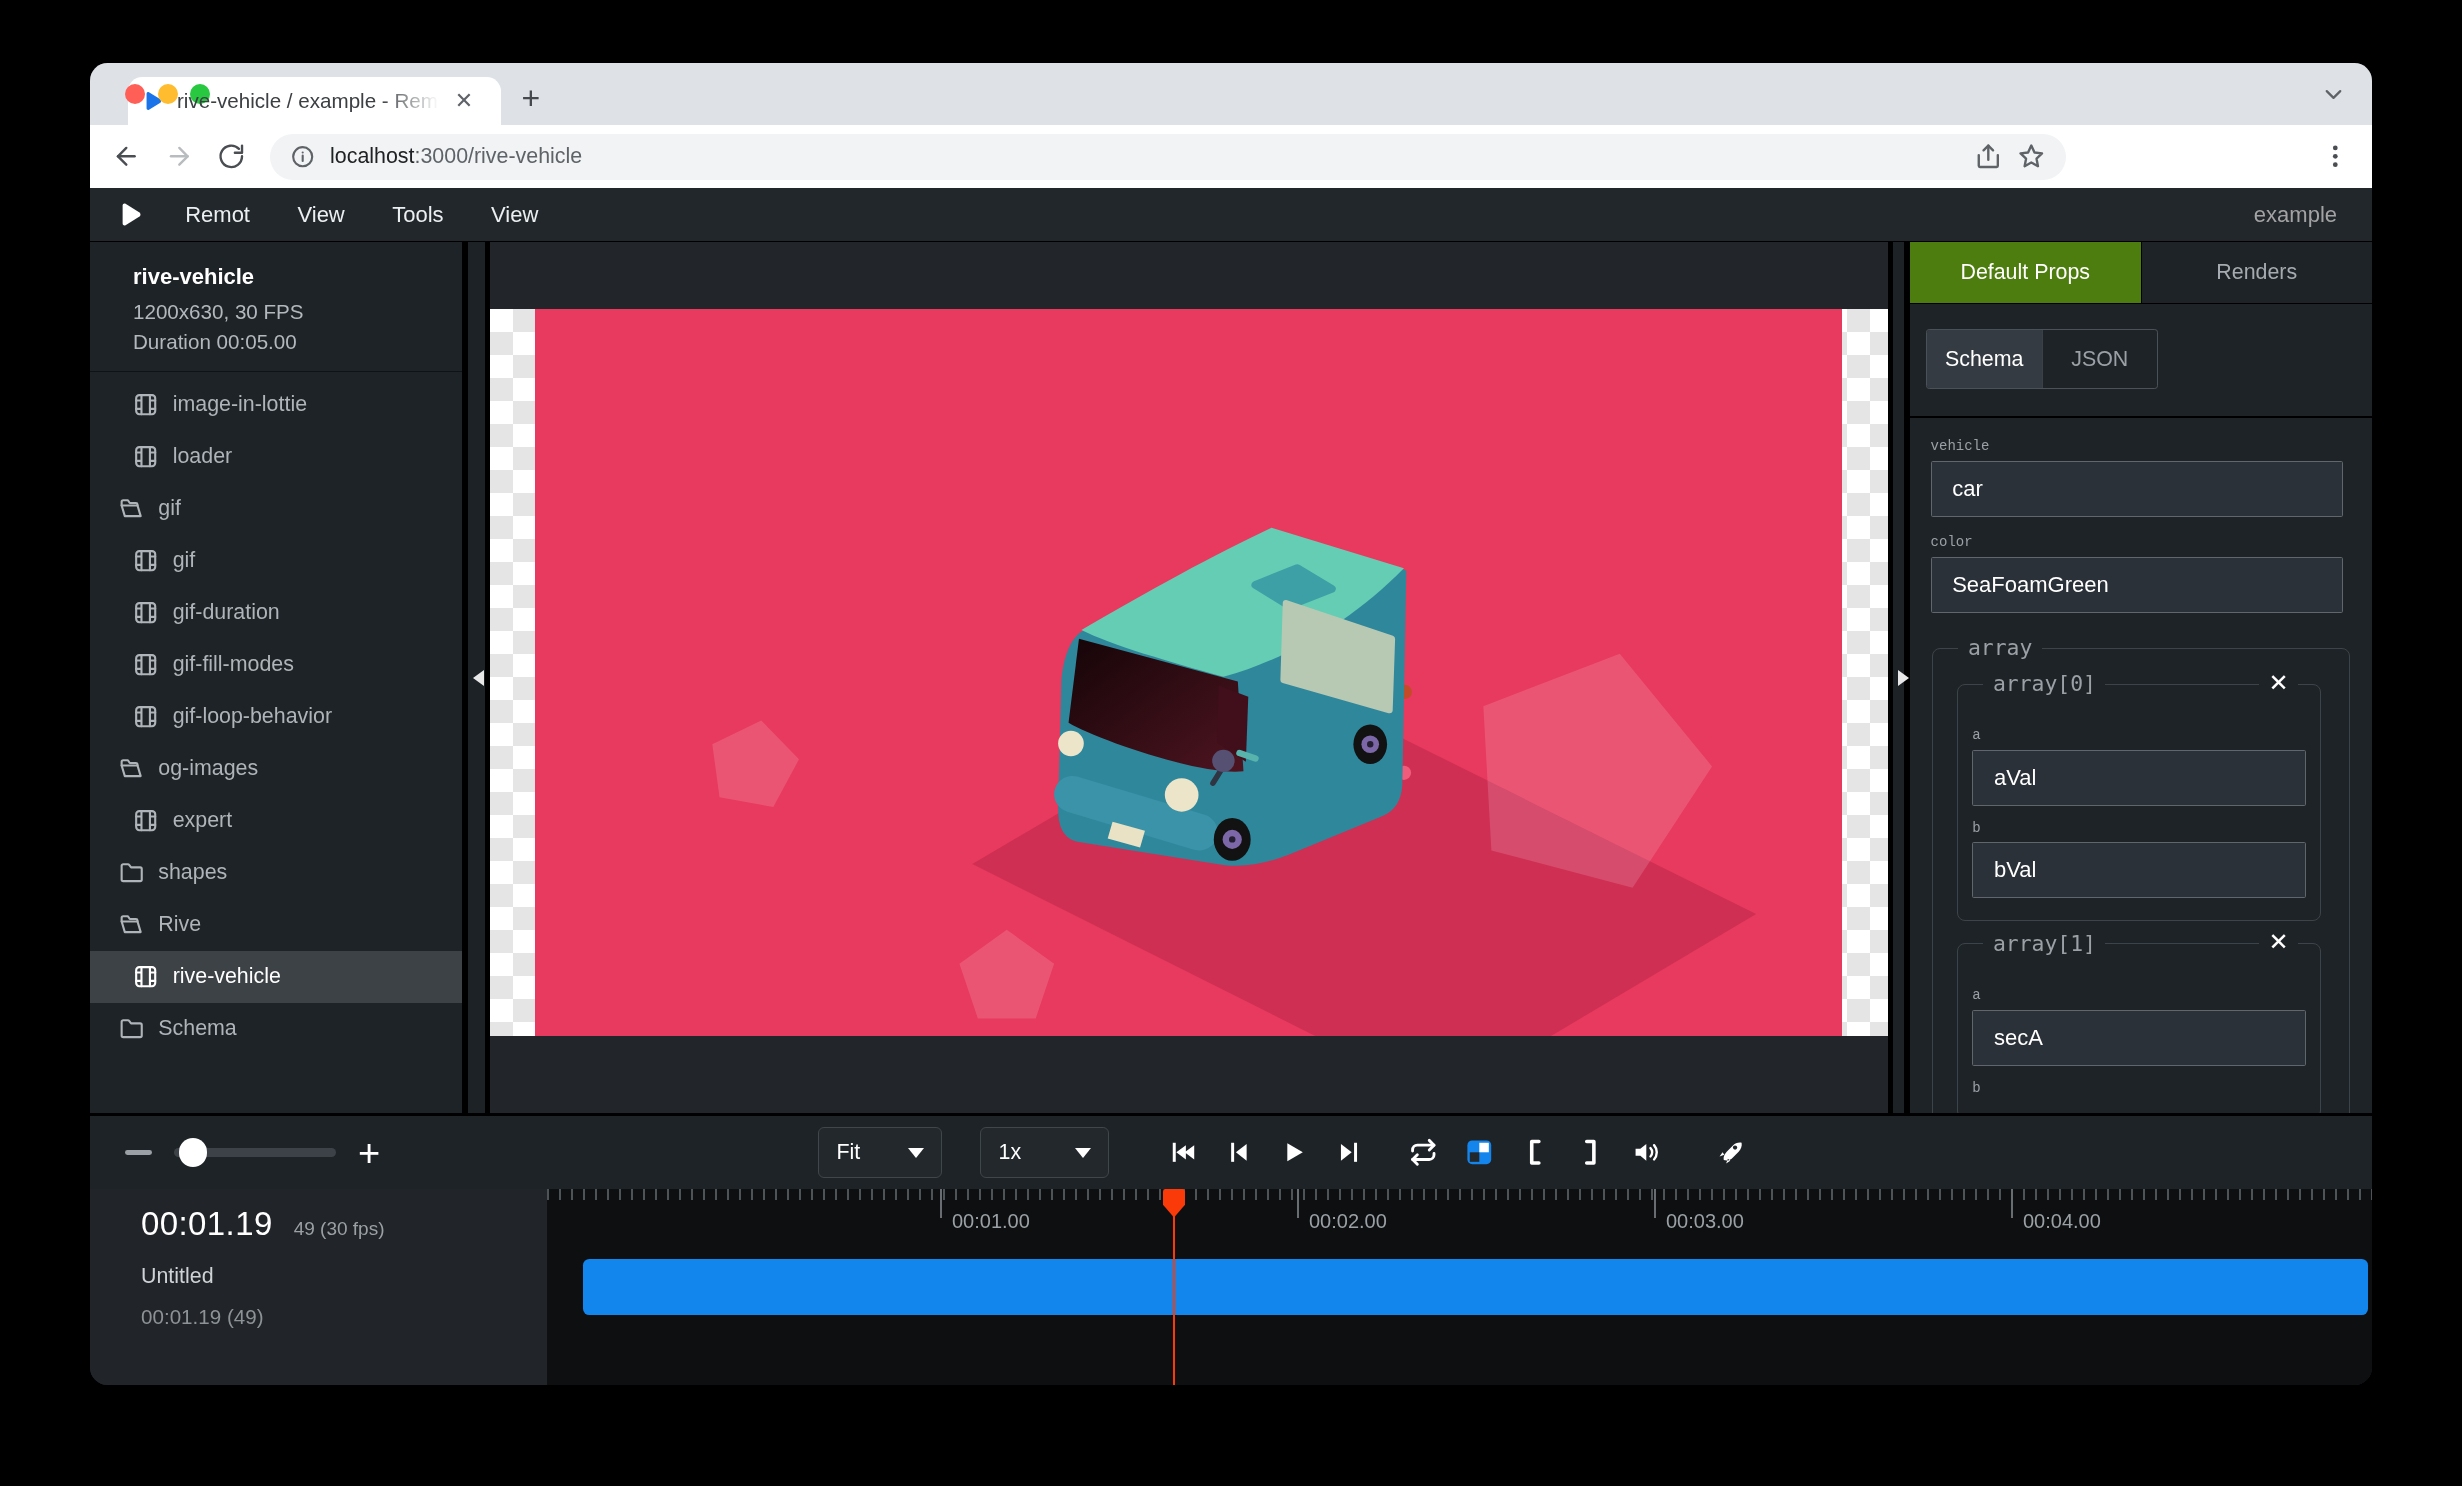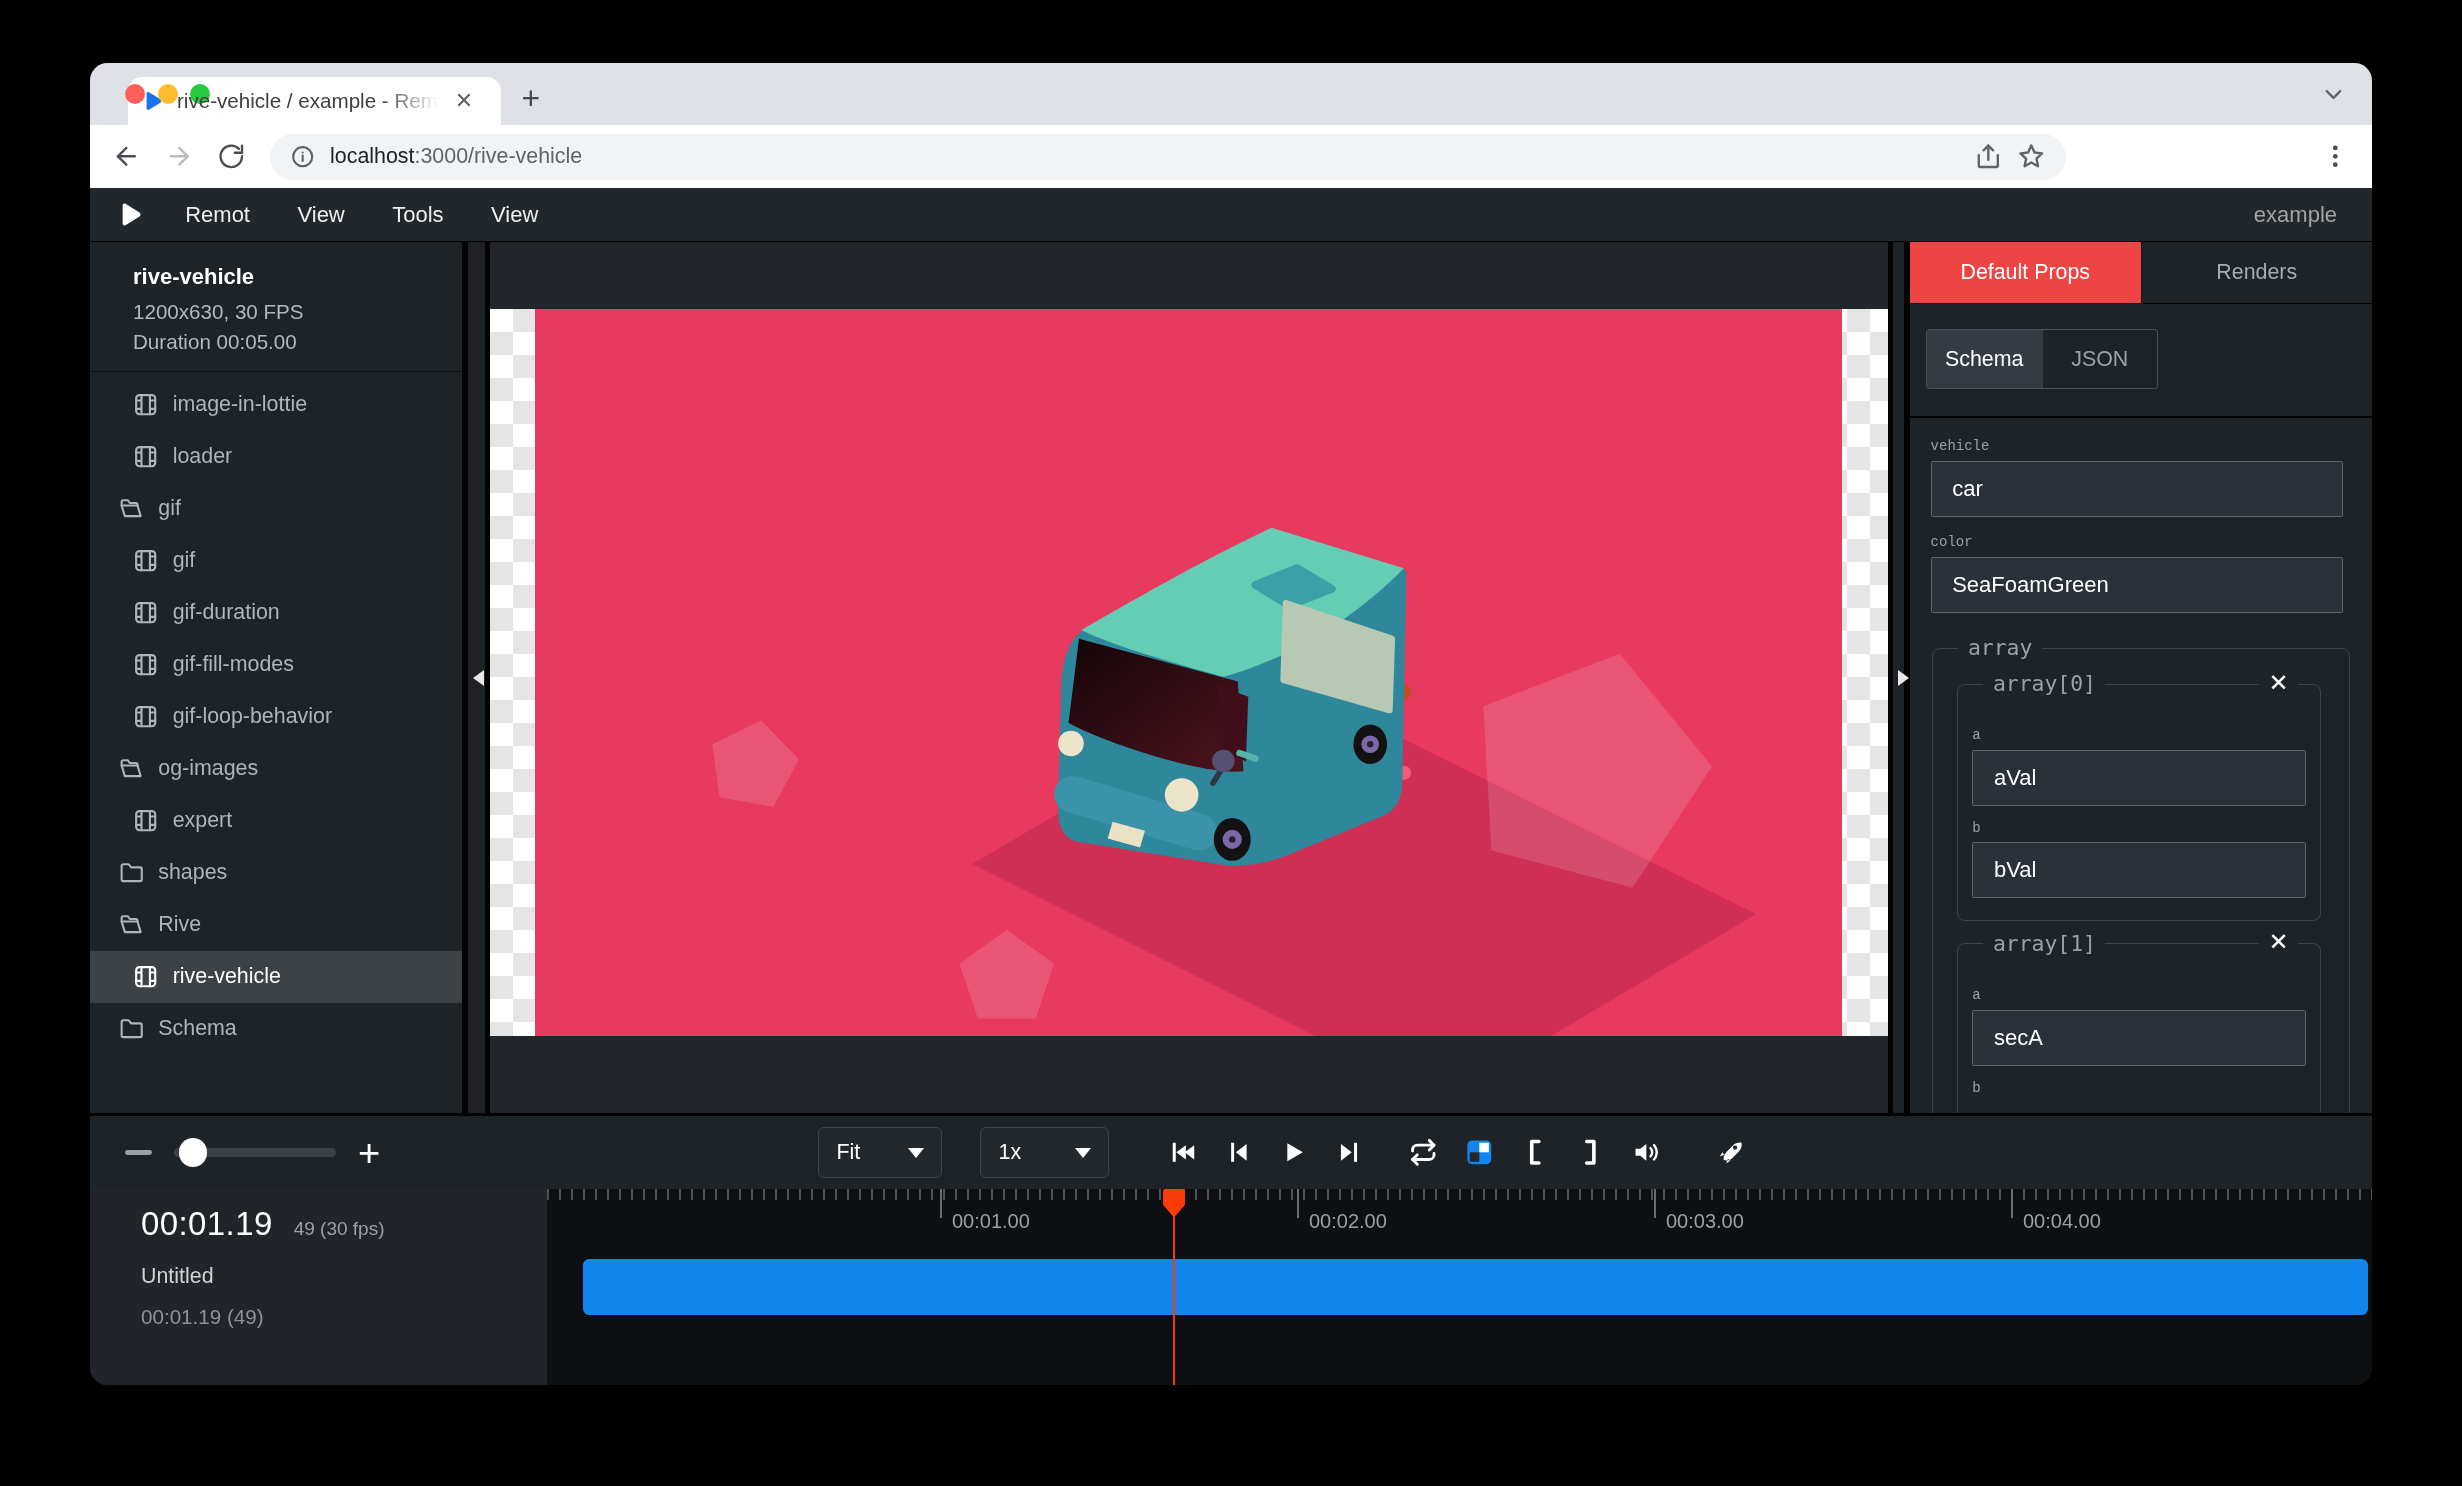--- a/index.html
+++ b/index.html
@@ -53,21 +53,21 @@
   .preview{flex:1;background:#22262a;position:relative}
   .canvas{position:absolute;left:0;top:67px;right:0;height:727px;
     background-image:conic-gradient(#e5e5e5 90deg,#fff 90deg 180deg,#e5e5e5 180deg 270deg,#fff 270deg);
     background-size:46px 46px}
   .pink{position:absolute;left:45px;right:46px;top:0;bottom:0;background:#e83a5e;overflow:hidden}
   .pink svg{position:absolute;inset:0;width:100%;height:100%}
   
   .rightpanel{width:462px;background:#1e2327;flex:none;display:flex;flex-direction:column;overflow:hidden}
   .rp-tabs{display:flex;height:62px;border-bottom:1.6px solid #000;flex:none}
   .rp-tab{flex:1;display:flex;align-items:center;justify-content:center;font-size:21.4px;color:#a5abb1}
-  .rp-tab.active{background:#ef4444;color:#fff}
+  .rp-tab.active{background:#4d7c0f;color:#fff}
   .rp-tab.inactive{border-left:1.6px solid #000}
   .rp-body{padding:25.4px 0 0 0;overflow:hidden}
   .segmented{margin-left:16px;width:232px;height:60px;border:1.6px solid #4b5158;border-radius:3.2px;
     display:flex;overflow:hidden}
   .seg{flex:1;display:flex;align-items:center;justify-content:center;font-size:21.4px;color:#9aa0a6}
   .seg.active{background:#343b42;color:#fff}
   .seg.inactive{border-left:1.6px solid #3a4046}
   .rp-divider{height:1.6px;background:#000;margin-top:27px}
   .form{padding:11px 28.6px 0 20.6px}
   .mono-label{font-family:Liberation Mono, monospace;font-size:14px;color:#9aa0a6;margin-top:17.5px}

